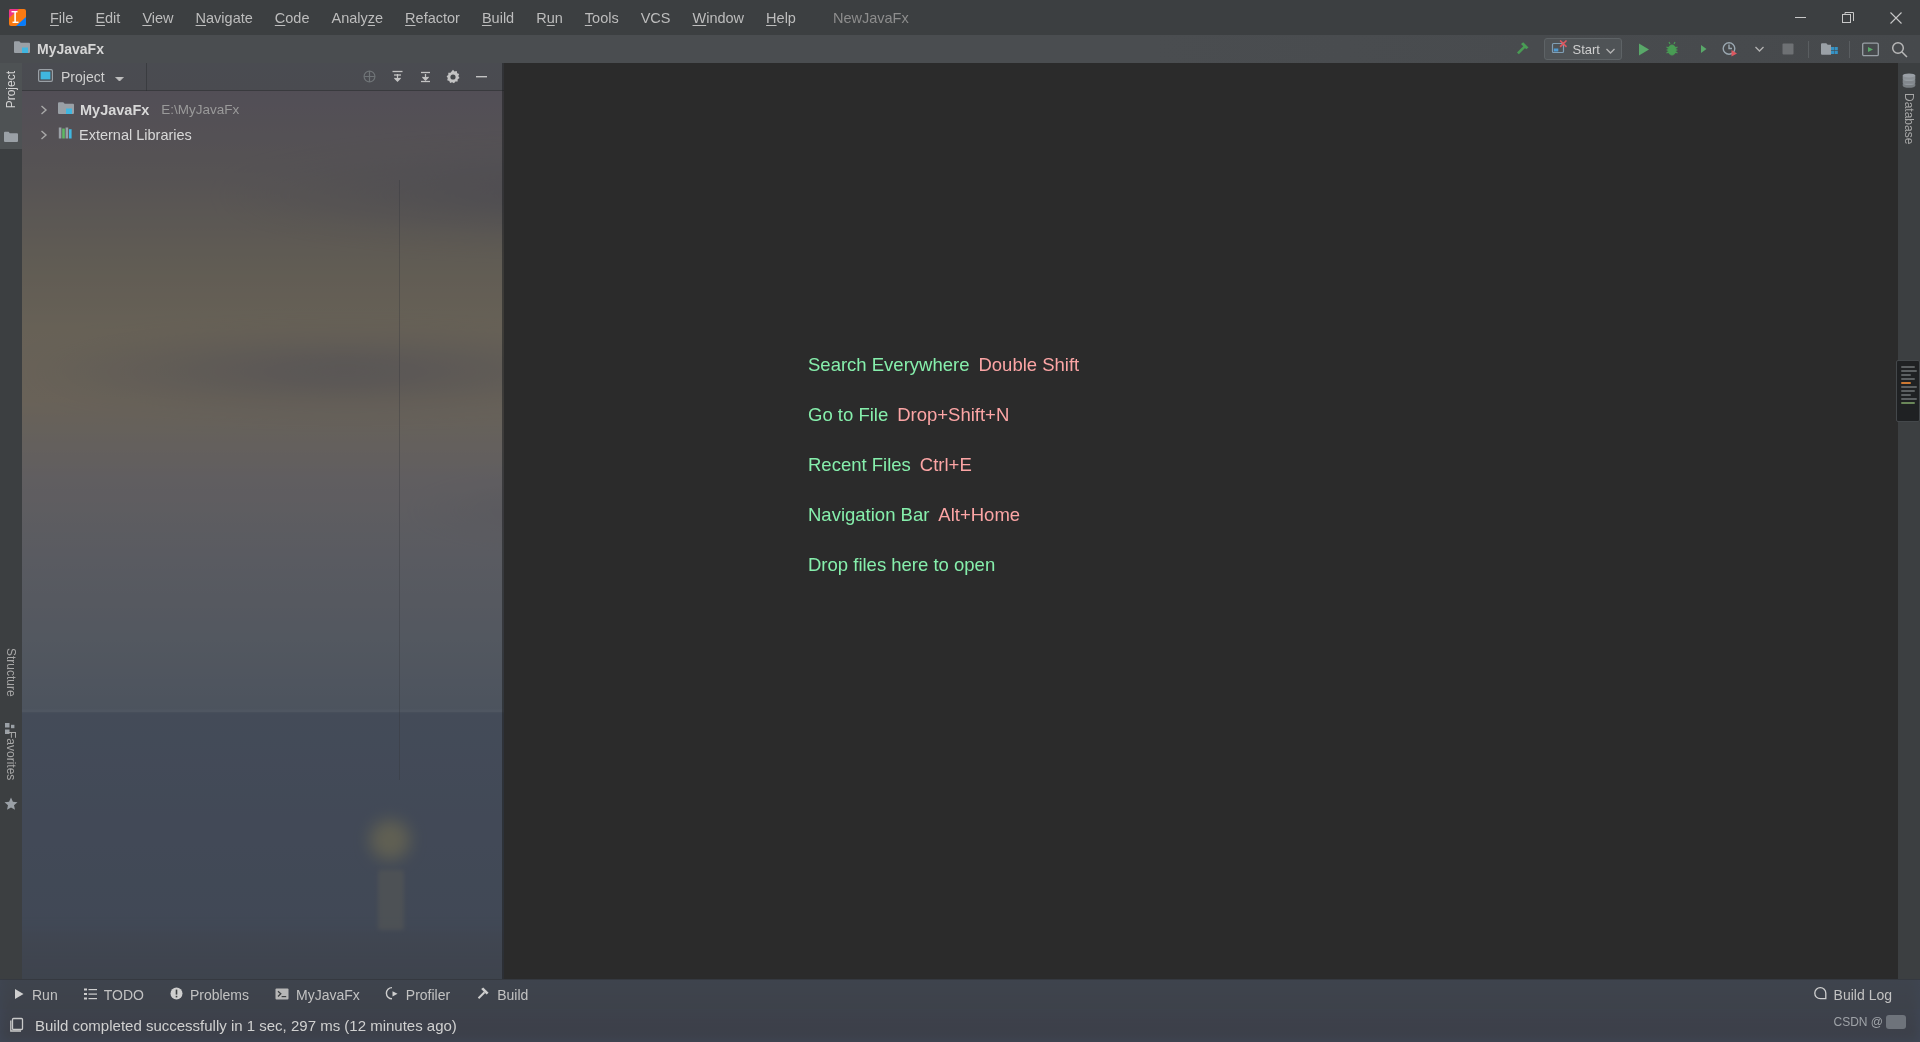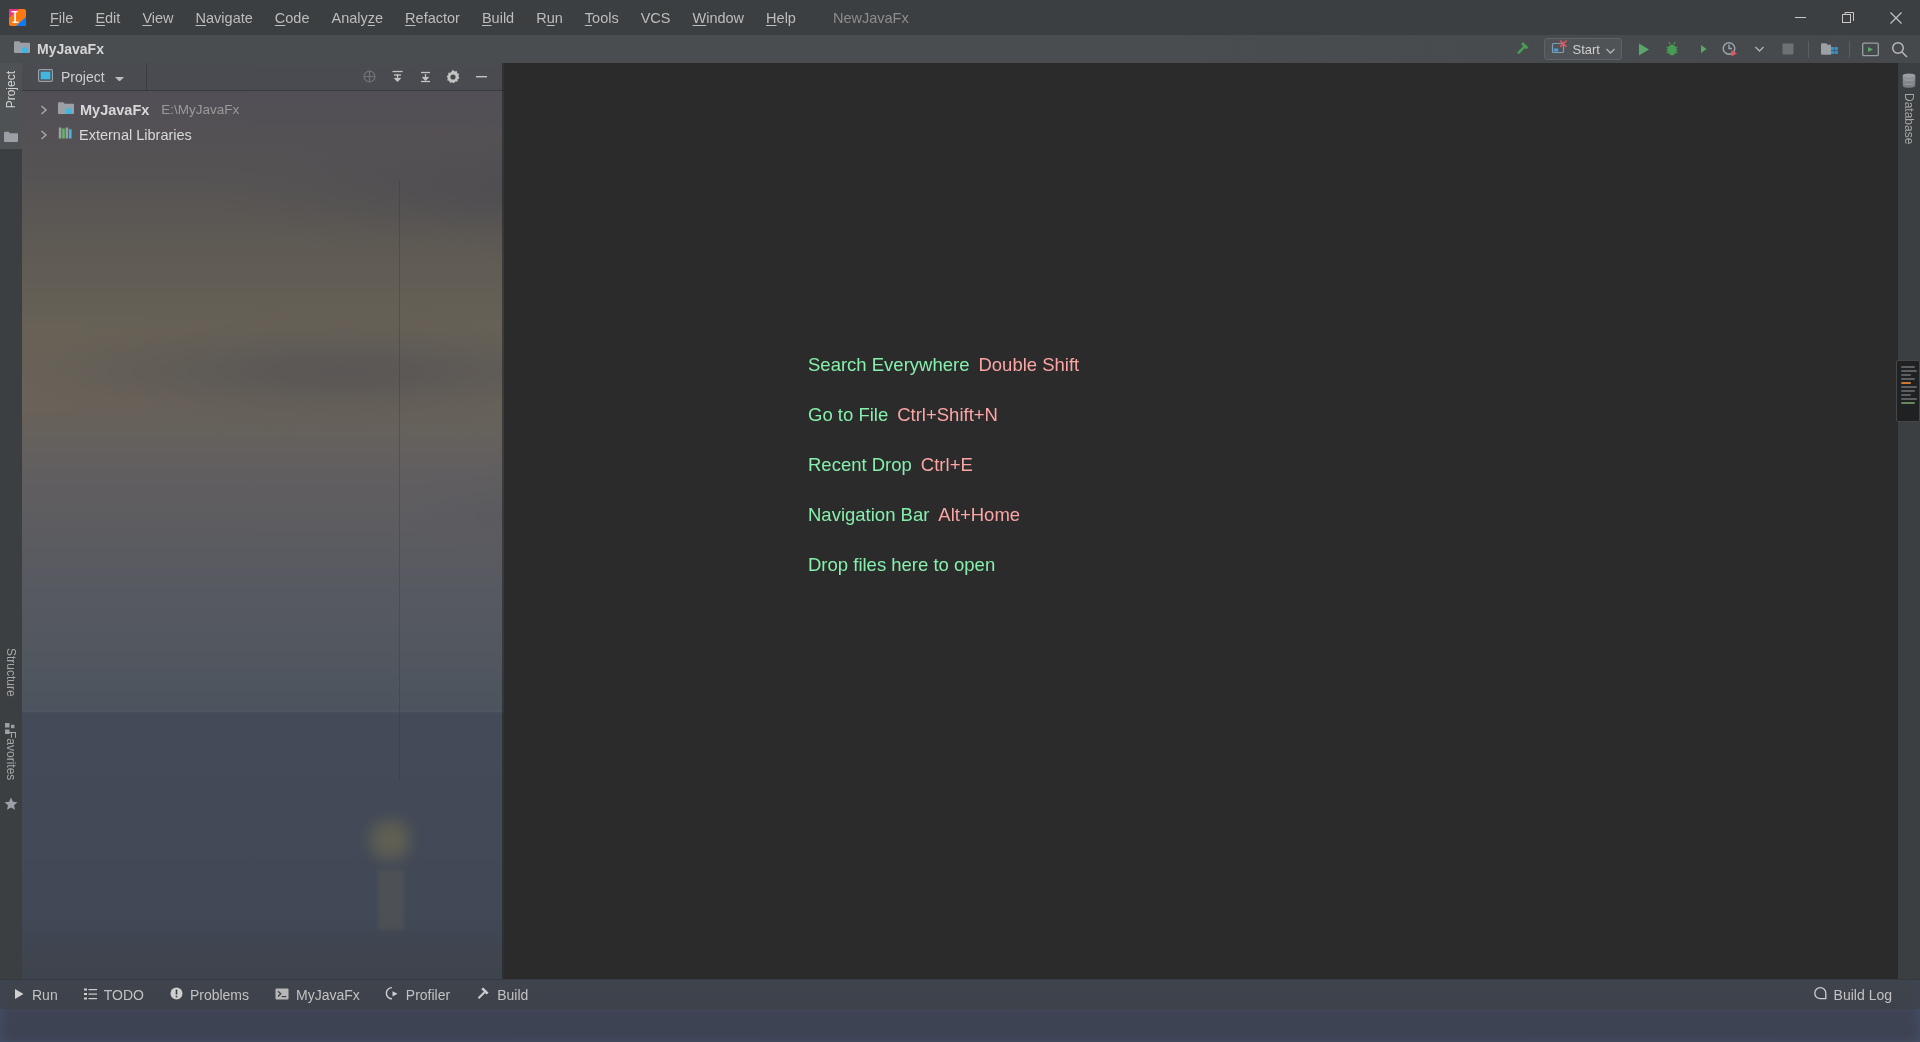--- a/index.html
+++ b/index.html
@@ -450,24 +450,24 @@
     </div>
     <div class="pp-resizer"></div>
   </div>
 
   <div class="editor">
     <div class="hints">
       <div class="hint">
         <span class="h-label">Search Everywhere</span><span class="h-key">Double Shift</span>
       </div>
       <div class="hint">
-        <span class="h-label">Go to File</span><span class="h-key">Ctrl+Shift+N</span>
+        <span class="h-label">Go to File</span><span class="h-key">Drop+Shift+N</span>
       </div>
       <div class="hint">
-        <span class="h-label">Recent Drop</span><span class="h-key">Ctrl+E</span>
+        <span class="h-label">Recent Files</span><span class="h-key">Ctrl+E</span>
       </div>
       <div class="hint">
         <span class="h-label">Navigation Bar</span><span class="h-key">Alt+Home</span>
       </div>
       <div class="hint">
         <span class="h-label">Drop files here to open</span>
       </div>
     </div>
   </div>
 
@@ -550,14 +550,29 @@
         <span>
           <svg width="13" height="13" viewBox="0 0 13 13" fill="none" stroke="#cfcfcf" stroke-width="1.3">
             <path d="M11.8 6.2 A5.5 5.5 0 1 0 6.3 11.7 H11.8 Z"></path>
           </svg>
         </span>
         <span>Build Log</span>
       </div>
     </div>
   </div>
 
+  <div class="statusbar">
+    <div class="status-msg">
+      <span>
+        <svg width="16" height="15" viewBox="0 0 16 15" fill="none" stroke="#c9c9c9" stroke-width="1.3">
+          <rect x="2.5" y="1.5" width="10" height="11" rx="1"></rect>
+            <path d="M0.8 3.5 V14 H11"></path>
+        </svg>
+      </span>
+      <span>Build completed successfully in 1 sec, 297 ms (12 minutes ago)</span>
+    </div>
+    <div class="watermark">
+      <span>CSDN @</span>
+      <span class="wm-logo"></span>
+    </div>
+  </div>
 
 </div>
 
 </body></html>

